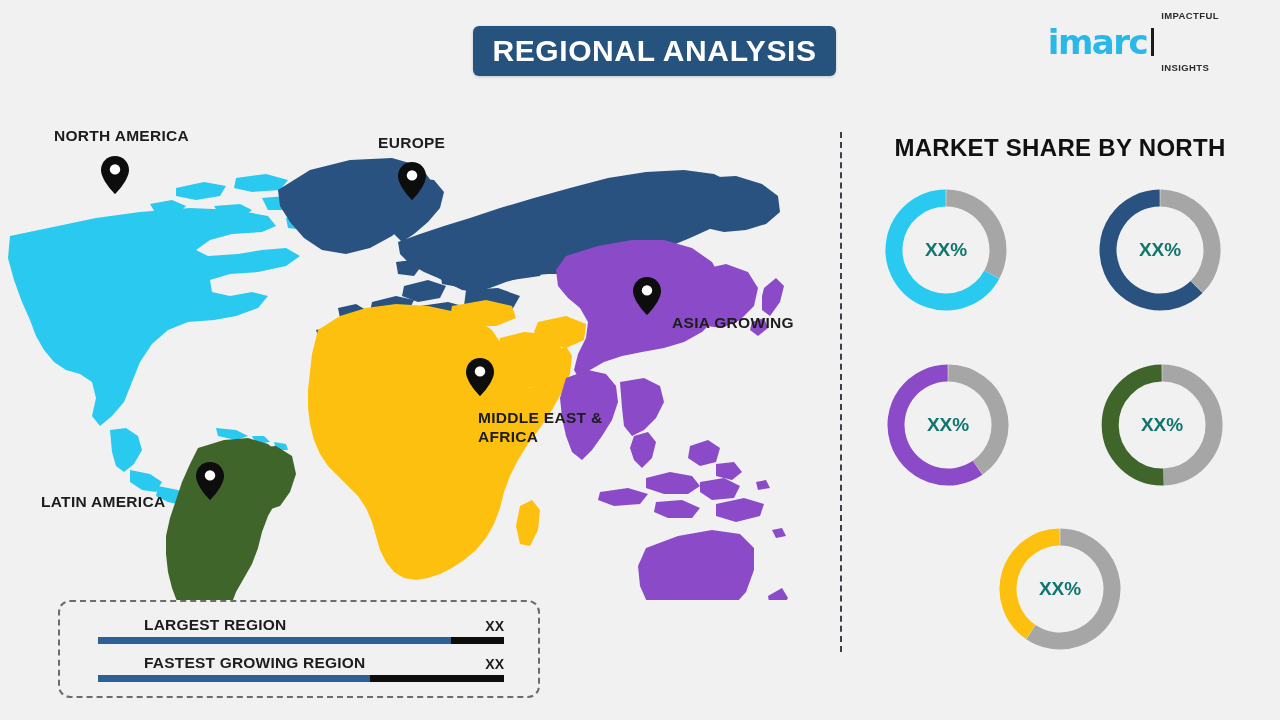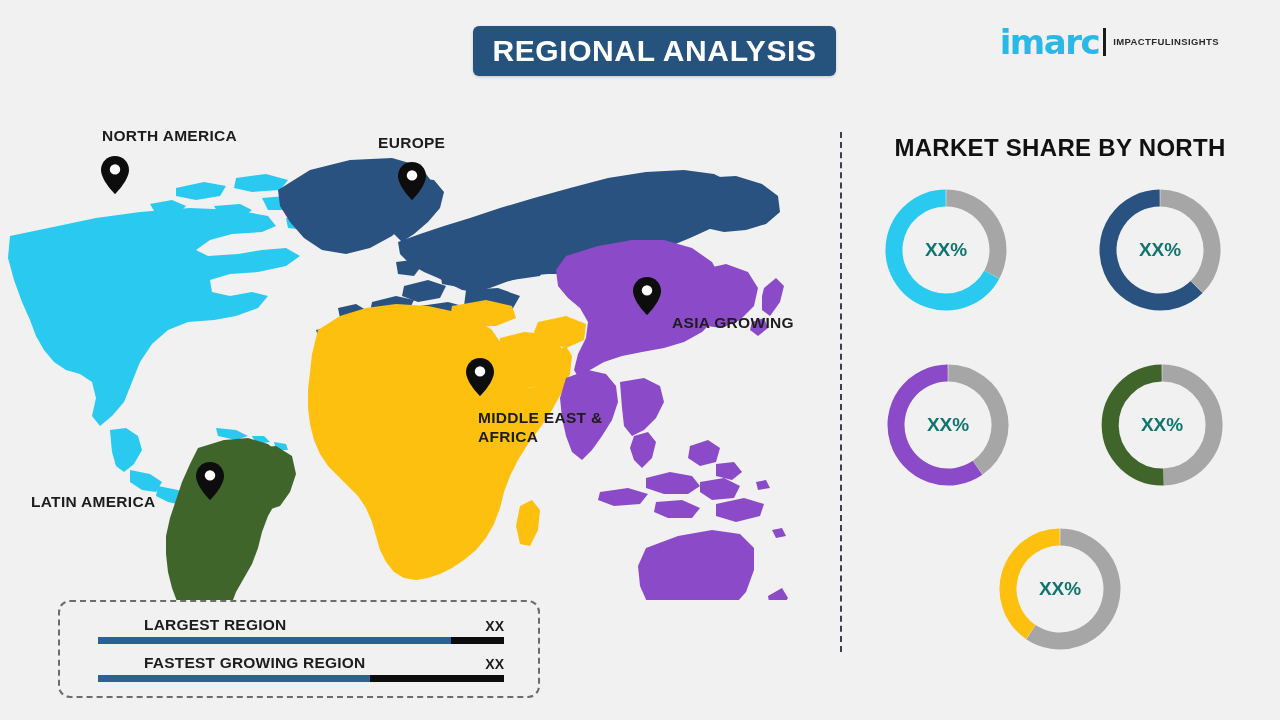--- a/index.html
+++ b/index.html
@@ -61,23 +61,24 @@
     margin-left: 13px;
   }
   .logo-bar {
     width: 3px;
     height: 28px;
     background: #1a1a1a;
     margin: 0 7px 0 4px;
   }
   .logo-tag {
     display: flex;
-    flex-direction: row;
+    flex-direction: column;
     justify-content: center;
     line-height: 1.25;
+    gap: 40px;
   }
   .logo-tag span {
     font-size: 9.5px;
     font-weight: bold;
     color: #2b2b2b;
     letter-spacing: .4px;
   }
 
   
   .divider {
@@ -101,25 +102,25 @@
 
   .map-label {
     position: absolute;
     font-size: 15.5px;
     font-weight: bold;
     color: #1c1c1c;
     letter-spacing: .3px;
     line-height: 1.25;
     white-space: pre-line;
   }
-  #lbl-na { left: 54px;  top: 126px; margin-left: 48px; }
+  #lbl-na { left: 54px;  top: 126px; }
   #lbl-eu { left: 378px; top: 133px; }
   #lbl-ap { left: 672px; top: 313px; }
   #lbl-me { left: 478px; top: 408px; }
-  #lbl-la { left: 31px;  top: 492px; }
+  #lbl-la { left: 41px;  top: 492px; }
 
   .pin {
     position: absolute;
     width: 28px;
     height: 38px;
   }
   #pin-na { left: 101px; top: 156px; }
   #pin-eu { left: 398px; top: 162px; }
   #pin-ap { left: 633px; top: 277px; }
   #pin-me { left: 466px; top: 358px; }

